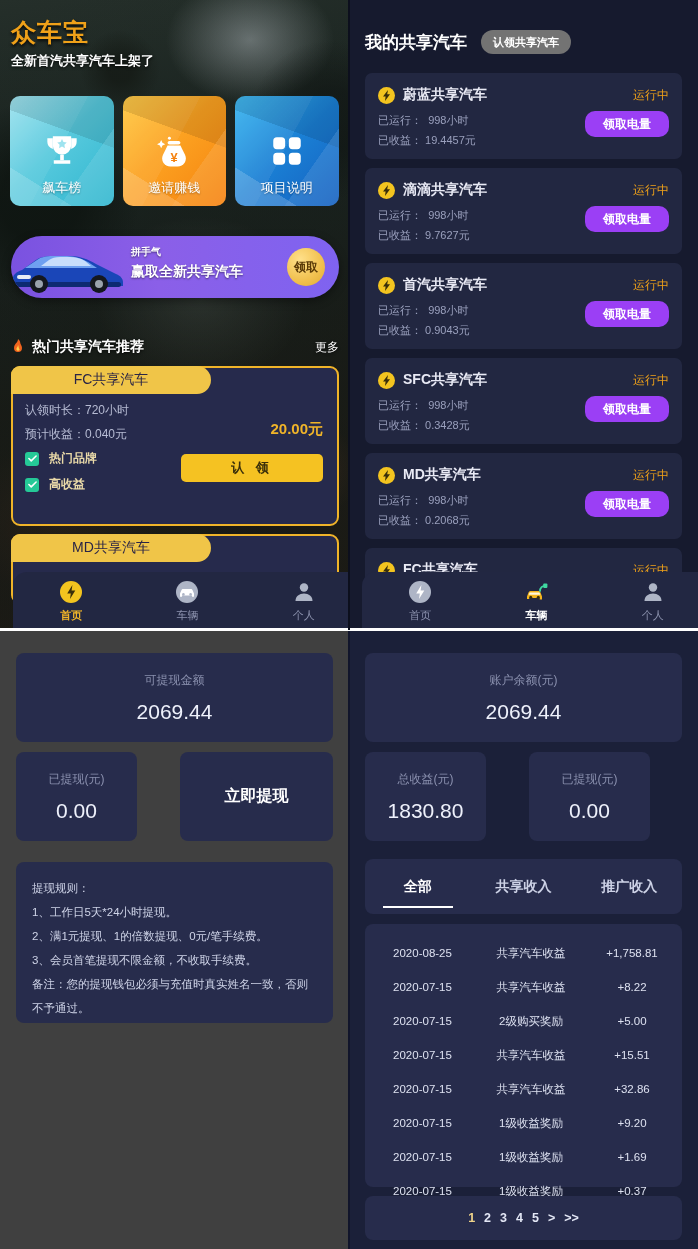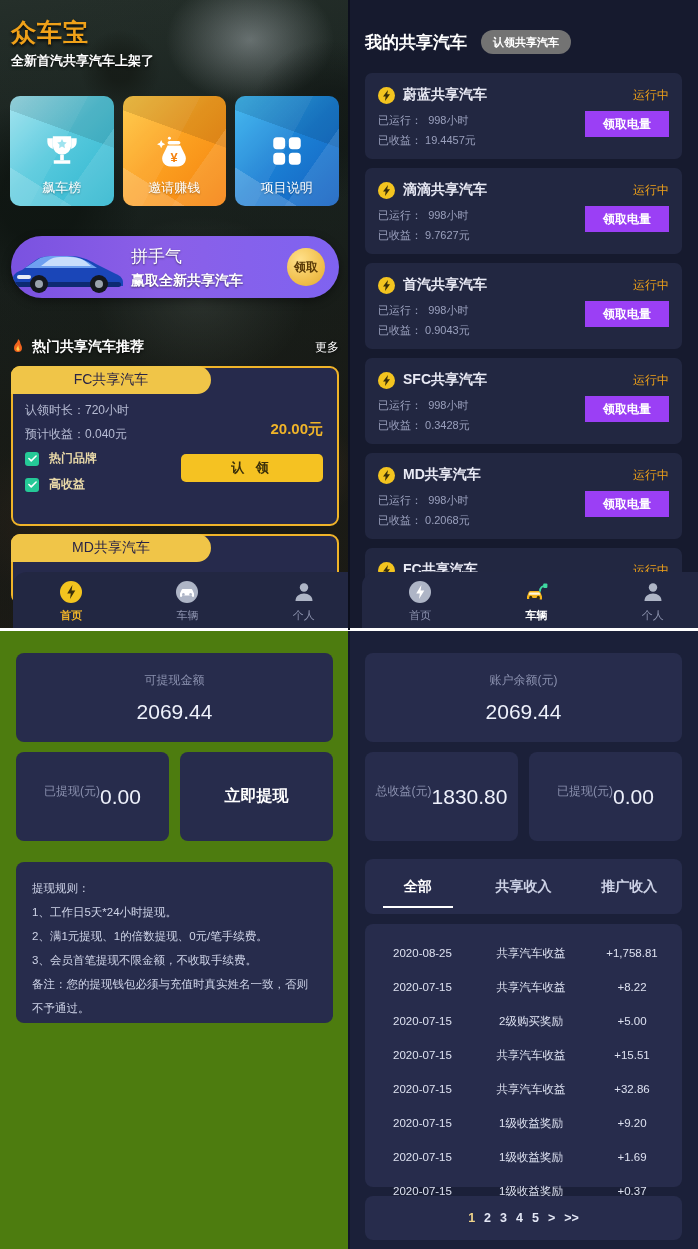--- a/index.html
+++ b/index.html
@@ -9,21 +9,21 @@
     font-family: "Liberation Sans", "DejaVu Sans", sans-serif;
     overflow: hidden;
   }
   .screen { position: relative; width: 698px; height: 1249px; }
 
   
   .panel { position: absolute; width: 349px; height: 630px; overflow: hidden; }
   .panel-bl, .panel-br { height: 619px; top: 630px; }
   .pane-home   { left: 0;   top: 0; padding-left: 24px; }
   .pane-mycars { left: 349px; top: 0; background:#161a2e; }
-  .panel-bl    { left: 0; background:#4d7c0f; }
+  .panel-bl    { left: 0; background:#404040; }
   .panel-br    { left: 349px; background:#1b2039; }
 
   .hdivider { position:absolute; left:0; top:628px; width:698px; height:3px; background:#ffffff; z-index:40;}
   .vdivider { position:absolute; left:348px; top:0; width:2px; height:630px; background:#0c0f1d; z-index:41;}
   .vdivider2{ position:absolute; left:348px; top:631px; width:2px; height:618px; background:#11152b; z-index:41;}
 
   
   .home-bg {
     position:absolute; inset:0;
     background:
@@ -74,21 +74,21 @@
   .fc-label { position:relative; font-size:13px; color:#fff; font-weight:500; text-shadow:0 1px 2px rgba(0,0,0,.35); }
 
   
   .lottery {
     position:absolute; left:11px; top:236px; width:328px; height:62px; border-radius:31px;
     background:linear-gradient(90deg,#7a52e0 0%,#8b5fe8 45%,#7f63f0 100%);
     box-shadow:0 3px 10px rgba(0,0,0,.4); overflow:hidden;
   }
   .lot-car { position:absolute; left:-4px; top:6px; width:120px; height:52px; }
   .lot-txt { position:absolute; left:120px; top:9px; color:#fff; }
-  .lot-l1 { font-size:17px; font-weight:normal; text-shadow:0 1px 2px rgba(0,0,0,.5); }
+  .lot-l1 { font-size:10px; font-weight:bold; text-shadow:0 1px 2px rgba(0,0,0,.5); }
   .lot-l2 { font-size:14px; font-weight:bold; margin-top:4px; text-shadow:0 1px 2px rgba(0,0,0,.5); }
   .lot-btn {
     position:absolute; right:14px; top:12px; width:38px; height:38px; border-radius:50%;
     background:radial-gradient(circle at 35% 30%,#ffe08a,#f1c04e 60%,#e0ab32);
     color:#5a3a07; font-size:12px; font-weight:bold;
     display:flex; align-items:center; justify-content:center; cursor:pointer;
   }
 
   
   .hot-head { position:absolute; left:11px; top:338px; width:328px; display:flex; align-items:center; }
@@ -125,21 +125,21 @@
   .mc-list { position:absolute; left:16px; top:73px; width:317px; }
   .mc-item { position:relative; height:86px; background:#222741; border-radius:7px; margin-bottom:9px; }
   .mc-row1 { position:absolute; left:13px; top:13px; display:flex; align-items:center; }
   .bolt { width:17px; height:17px; border-radius:50%; background:#f3c41f;
           display:flex; align-items:center; justify-content:center; margin-right:8px; }
   .bolt svg { width:9px; height:11px; }
   .mc-name { font-size:14px; font-weight:bold; color:#e9eaf5; }
   .mc-status { position:absolute; right:13px; top:14px; font-size:12px; color:#f0a119; }
   .mc-l2 { position:absolute; left:13px; top:40px; font-size:11px; color:#9aa0bd; }
   .mc-l3 { position:absolute; left:13px; top:60px; font-size:11px; color:#9aa0bd; }
-  .mc-btn { position:absolute; right:13px; top:38px; width:84px; height:26px; border-radius:0;
+  .mc-btn { position:absolute; right:13px; top:38px; width:84px; height:26px; border-radius:10px;
             background:#9b3ff5; color:#fff; font-size:12px; font-weight:bold;
             display:flex; align-items:center; justify-content:center; cursor:pointer; }
 
   
   .tabbar { position:absolute; left:13px; bottom:0; width:349px; height:58px;
             background:#222742; display:flex; z-index:20;
             border-top-left-radius:14px; border-top-right-radius:14px; }
   .tab { flex:1; display:flex; flex-direction:column; align-items:center; justify-content:center;
          cursor:pointer; }
   .tab-ico { width:26px; height:26px; margin-bottom:3px; }
@@ -147,22 +147,22 @@
   .tab-label { font-size:11px; color:#8d93af; }
   .tab.active .tab-label { color:#f0b429; font-weight:bold; }
   .tab.active-w .tab-label { color:#ffffff; font-weight:bold; }
 
   
   .wcard { background:#272c4c; border-radius:8px; }
   .w-big { position:absolute; left:16px; top:23px; width:317px; height:89px;
            display:flex; flex-direction:column; align-items:center; justify-content:center; }
   .w-lab { font-size:12px; color:#8a90ae; margin-bottom:11px; }
   .w-val { font-size:21px; color:#eef1fb; }
-  .w-half { position:absolute; top:122px; width:153px; height:89px;
-            display:flex; flex-direction:row; align-items:center; justify-content:center; }
+  .w-half { position:absolute; top:122px; width:121px; height:89px;
+            display:flex; flex-direction:column; align-items:center; justify-content:center; }
   .w-half.l { left:16px; }
   .w-half.r { left:180px; }
   .w-action { position:absolute; left:180px; top:122px; width:153px; height:89px;
               display:flex; align-items:center; justify-content:center; cursor:pointer;
               font-size:16px; font-weight:bold; color:#ffffff; }
 
   .rules { position:absolute; left:16px; top:232px; width:317px; height:161px;
            padding:14px 14px 0 16px; }
   .rules p { font-size:11.5px; color:#cfd4e8; line-height:24px; }
 

